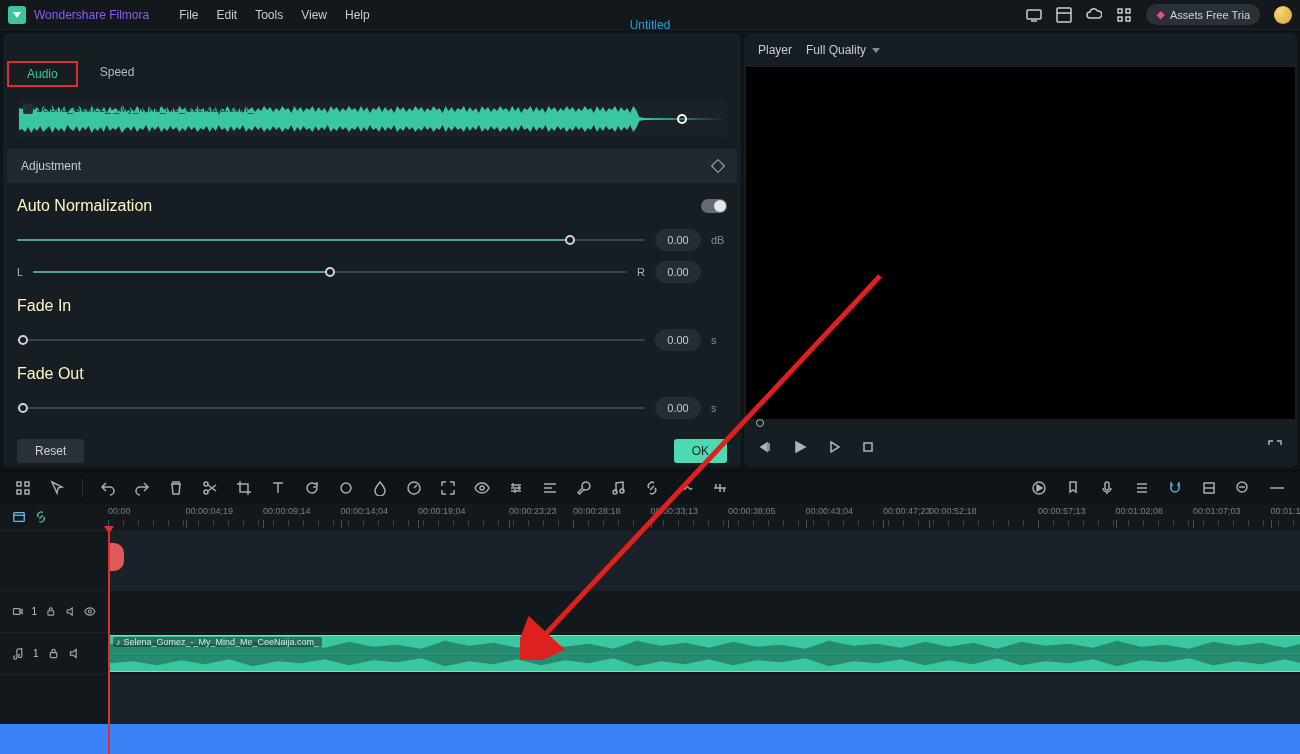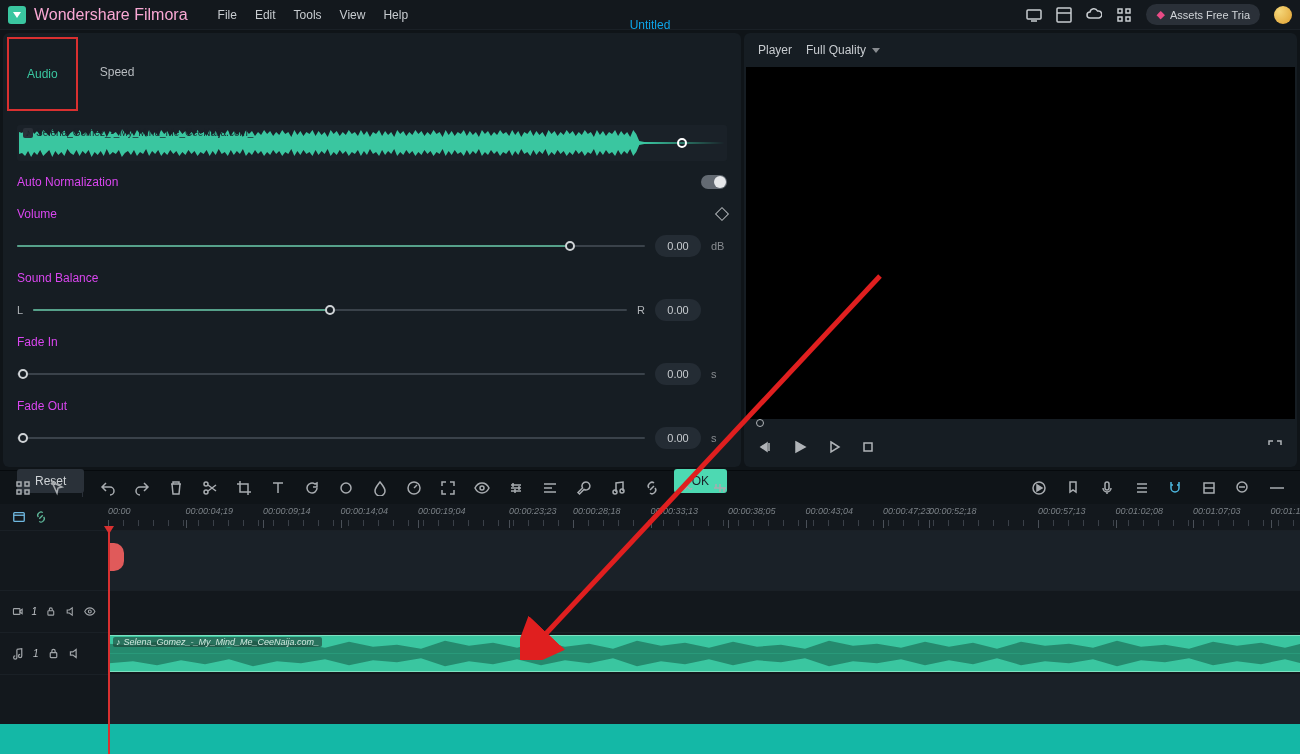--- a/index.html
+++ b/index.html
@@ -14,53 +14,53 @@
 }
 
 
 .topbar { height: 30px; display: flex; align-items: center; padding: 0 8px;
   background: #13181d; border-bottom: 1px solid #1a2026; }
 .logo {
   width: 18px; height: 18px; background: #3ac6a0; border-radius: 3px;
   display: flex; align-items: center; justify-content: center; margin-right: 8px;
 }
 .logo svg { width: 10px; height: 10px; fill: #fff; }
-.app-name { color: #f9a8d4; font-size: 16px; margin-right: 30px; }
+.app-name { color: #8b5cf6; font-size: 12px; margin-right: 30px; }
 .menubar { display: flex; gap: 18px; }
 .menu-item { font-size: 12px; color: #c8ccd0; cursor: pointer; }
 .title-center { position: absolute; left: 50%; transform: translateX(-50%); color: #0ea5e9; margin-top: 20px; }
 .topbar-right { margin-left: auto; display: flex; align-items: center; gap: 14px; }
 .top-icon { width: 16px; height: 16px; display: flex; align-items: center; justify-content: center; color: #c8ccd0; cursor: pointer; }
 .top-icon svg { width: 16px; height: 16px; fill: none; stroke: #c8ccd0; stroke-width: 1.5; }
 .assets-btn { background: #2a3038; padding: 4px 10px; border-radius: 12px; display: flex; align-items: center; gap: 5px; font-size: 11px; color: #d0d4d8; }
 .assets-btn .gem { color: #e94b86; }
 .user-avatar { width: 18px; height: 18px; border-radius: 50%; background: radial-gradient(circle at 30% 30%, #f5d77a, #e0a030); }
 
 
 .main { display: flex; height: 440px; }
 .left-panel { width: 744px; padding: 3px; }
 .panel-box { background: #161d23; border-radius: 6px; height: 100%; display: flex; flex-direction: column; }
 
 .tabs { display: flex; padding: 4px 4px 0 4px; gap: 4px; }
-.tab { padding: 28px 18px; font-size: 12px; color: #b8bcc0; cursor: pointer; }
+.tab { padding: 4px 18px; font-size: 12px; color: #b8bcc0; cursor: pointer; margin-top: 24px; }
 .tab.active { color: #3ac6a0; border: 2px solid #d93030; }
 
 .waveform-preview { margin: 14px 14px 6px 14px; height: 36px; background: #1a2128; border-radius: 3px; position: relative; padding: 2px; }
 .waveform-preview .wf { width: 100%; height: 100%; }
 .waveform-preview .clip-label { position: absolute; top: 2px; left: 6px; font-size: 10px; color: #1a2128; display: flex; align-items: center; gap: 3px; z-index: 2; }
 .waveform-preview .clip-label .note { width: 10px; height: 10px; background: #2a3038; border-radius: 2px; display: flex; align-items: center; justify-content: center; }
 .wf path { fill: #3ac6a0; }
 .wf-knob { position: absolute; top: 50%; transform: translateY(-50%); right: 40px; width: 10px; height: 10px; border-radius: 50%; border: 2px solid #fff; background: transparent; }
 
 .adjust-head { display: flex; align-items: center; justify-content: space-between; padding: 10px 14px; background: #202830; margin: 6px 4px; border-radius: 3px; color: #c8ccd0; font-size: 12px; }
 .diamond { width: 10px; height: 10px; border: 1.5px solid #b0b4b8; transform: rotate(45deg); }
 
 .adjust-body { padding: 4px 14px 10px 14px; display: flex; flex-direction: column; gap: 10px; }
 .row { display: flex; align-items: center; justify-content: space-between; padding: 4px 0; }
-.row-label { font-size: 12px; color: #d946ef; }
+.row-label { font-size: 16px; color: #fef9c3; }
 
 .toggle { width: 26px; height: 14px; background: #636a72; border-radius: 7px; position: relative; }
 .toggle .knob { position: absolute; right: 1px; top: 1px; width: 12px; height: 12px; border-radius: 50%; background: #e5e7e9; }
 
 .slider-block { display: flex; align-items: center; gap: 10px; }
 .slider-line { flex: 1; height: 2px; background: #3a424a; position: relative; border-radius: 1px; }
 .slider-handle { position: absolute; top: 50%; transform: translate(-50%, -50%); width: 10px; height: 10px; border-radius: 50%; border: 2px solid #cfd3d6; background: #161d23; }
 .slider-line.filled::before { content: ""; position: absolute; left: 0; top: 0; height: 100%; background: #56a18a; border-radius: 1px; width: var(--fill, 0%); }
 .val-box { width: 46px; height: 22px; background: #242c34; border-radius: 11px; display: flex; align-items: center; justify-content: center; font-size: 11px; color: #c8ccd0; }
 .unit { font-size: 11px; color: #888c90; width: 16px; text-align: left; }
@@ -90,21 +90,21 @@
 
 
 .toolbar { height: 34px; background: #0f1418; border-top: 1px solid #060a0d;
   display: flex; align-items: center; padding: 0 14px; gap: 16px; }
 .tb-icon { width: 18px; height: 18px; display: flex; align-items: center; justify-content: center; cursor: pointer; color: #a8acb0; }
 .tb-icon svg { width: 16px; height: 16px; fill: none; stroke: #a8acb0; stroke-width: 1.5; }
 .tb-sep { width: 1px; height: 18px; background: #2a3038; }
 .toolbar .sp { flex: 1; }
 
 
-.timeline { flex: 1; display: flex; flex-direction: column; background: #14b8a6; height: 250px; overflow: hidden; font-style: italic; }
+.timeline { flex: 1; display: flex; flex-direction: column; background: #3b82f6; height: 250px; overflow: hidden; }
 .tl-head { display: flex; }
 .tl-left { width: 108px; flex-shrink: 0; background: #13181d; }
 .tl-left-head { height: 26px; display: flex; align-items: center; gap: 8px; padding: 0 12px; }
 .tl-left-head svg { width: 14px; height: 14px; fill: none; stroke: #6fb8e0; stroke-width: 1.5; }
 .tl-ruler { flex: 1; height: 26px; position: relative; background: #13181d; font-size: 9px; color: #7a8086; }
 .ruler-tick { position: absolute; top: 2px; white-space: nowrap; }
 .ruler-tick::after { content: ""; position: absolute; left: 0; top: 14px; width: 0; height: 8px; border-left: 1px solid #4a5058; }
 .minor-ticks { position: absolute; left: 0; right: 0; top: 16px; height: 6px;
   background-image: repeating-linear-gradient(to right, #3a4048 0 1px, transparent 1px 15px); }
 
@@ -198,44 +198,41 @@
           <path d="M0,16 L0,5 3,6 6,3 9,8 12,2 15,7 18,4 21,9 24,3 27,6 30,9 33,2 36,8 39,4 42,7 45,3 48,10 51,6 54,4 57,9 60,3 63,8 66,5 69,9 72,2 75,7 78,4 81,8 84,3 87,10 90,4 93,7 96,5 99,9 102,2 105,6 108,8 111,4 114,9 117,3 120,7 123,5 126,10 129,3 132,8 135,5 138,9 141,3 144,7 147,4 150,9 153,5 156,8 159,3 162,7 165,4 168,9 171,5 174,8 177,3 180,7 183,5 186,9 189,3 192,8 195,4 198,10 201,5 204,7 207,3 210,9 213,4 216,8 219,5 222,10 225,3 228,7 231,4 234,9 237,5 240,8 243,3 246,7 249,4 252,9 255,5 258,8 261,3 264,7 267,5 270,10 273,3 276,8 279,4 282,9 285,5 288,7 291,3 294,9 297,4 300,8 303,5 306,10 309,3 312,7 315,4 318,9 321,5 324,8 327,3 330,7 333,5 336,9 339,3 342,8 345,4 348,10 351,5 354,7 357,3 360,9 363,4 366,8 369,5 372,10 375,3 378,7 381,4 384,9 387,5 390,8 393,3 396,7 399,4 402,9 405,5 408,8 411,3 414,7 417,5 420,10 423,3 426,8 429,4 432,9 435,5 438,7 441,3 444,9 447,4 450,8 453,5 456,10 459,3 462,7 465,4 468,9 471,5 474,8 477,3 480,7 483,5 486,9 489,3 492,8 495,4 498,10 501,5 504,7 507,3 510,9 513,4 516,8 519,5 522,10 525,3 528,7 531,4 534,9 537,5 540,8 543,3 546,7 549,4 552,9 555,5 558,8 561,3 564,7 567,5 570,10 573,3 576,8 579,4 582,9 585,5 588,7 591,3 594,9 597,4 600,8 603,5 606,10 609,3 612,7 615,14 620,15 700,16 700,16 0,16 Z"></path>
           <path transform="scale(1,-1) translate(0,-32)" d="M0,16 L0,5 3,6 6,3 9,8 12,2 15,7 18,4 21,9 24,3 27,6 30,9 33,2 36,8 39,4 42,7 45,3 48,10 51,6 54,4 57,9 60,3 63,8 66,5 69,9 72,2 75,7 78,4 81,8 84,3 87,10 90,4 93,7 96,5 99,9 102,2 105,6 108,8 111,4 114,9 117,3 120,7 123,5 126,10 129,3 132,8 135,5 138,9 141,3 144,7 147,4 150,9 153,5 156,8 159,3 162,7 165,4 168,9 171,5 174,8 177,3 180,7 183,5 186,9 189,3 192,8 195,4 198,10 201,5 204,7 207,3 210,9 213,4 216,8 219,5 222,10 225,3 228,7 231,4 234,9 237,5 240,8 243,3 246,7 249,4 252,9 255,5 258,8 261,3 264,7 267,5 270,10 273,3 276,8 279,4 282,9 285,5 288,7 291,3 294,9 297,4 300,8 303,5 306,10 309,3 312,7 315,4 318,9 321,5 324,8 327,3 330,7 333,5 336,9 339,3 342,8 345,4 348,10 351,5 354,7 357,3 360,9 363,4 366,8 369,5 372,10 375,3 378,7 381,4 384,9 387,5 390,8 393,3 396,7 399,4 402,9 405,5 408,8 411,3 414,7 417,5 420,10 423,3 426,8 429,4 432,9 435,5 438,7 441,3 444,9 447,4 450,8 453,5 456,10 459,3 462,7 465,4 468,9 471,5 474,8 477,3 480,7 483,5 486,9 489,3 492,8 495,4 498,10 501,5 504,7 507,3 510,9 513,4 516,8 519,5 522,10 525,3 528,7 531,4 534,9 537,5 540,8 543,3 546,7 549,4 552,9 555,5 558,8 561,3 564,7 567,5 570,10 573,3 576,8 579,4 582,9 585,5 588,7 591,3 594,9 597,4 600,8 603,5 606,10 609,3 612,7 615,14 620,15 700,16 700,16 0,16 Z"></path>
         </svg>
         <div class="clip-label">
           <span class="note">♪</span>
           <span>Selena_Gomez_-_My_Mind_Me_CeeNaija.com_</span>
         </div>
         <div class="wf-knob"></div>
       </div>
 
+      <div class="adjust-head">
+        <span>Adjustment</span>
+        <div class="diamond"></div>
+      </div>
 
       <div class="adjust-body">
         <div class="row">
           <span class="row-label">Auto Normalization</span>
           <div class="toggle">
               <div class="knob"></div>
             </div>
         </div>
 
-        <div class="row">
-          <span class="row-label">Volume</span>
-          <div class="diamond"></div>
-        </div>
         <div class="slider-block">
           <div class="slider-line filled" style="--fill:88%">
             <div class="slider-handle" style="left:88%"></div>
           </div>
           <div class="val-box">0.00</div>
           <span class="unit">dB</span>
         </div>
 
-        <div class="row">
-            <span class="row-label">Sound Balance</span>
-          </div>
         <div class="balance-row">
           <span class="end-label">L</span>
           <div class="slider-line filled" style="--fill:50%; flex:1">
             <div class="slider-handle" style="left:50%"></div>
           </div>
           <span class="end-label">R</span>
           <div class="val-box">0.00</div>
           <span class="unit"></span>
         </div>
 

